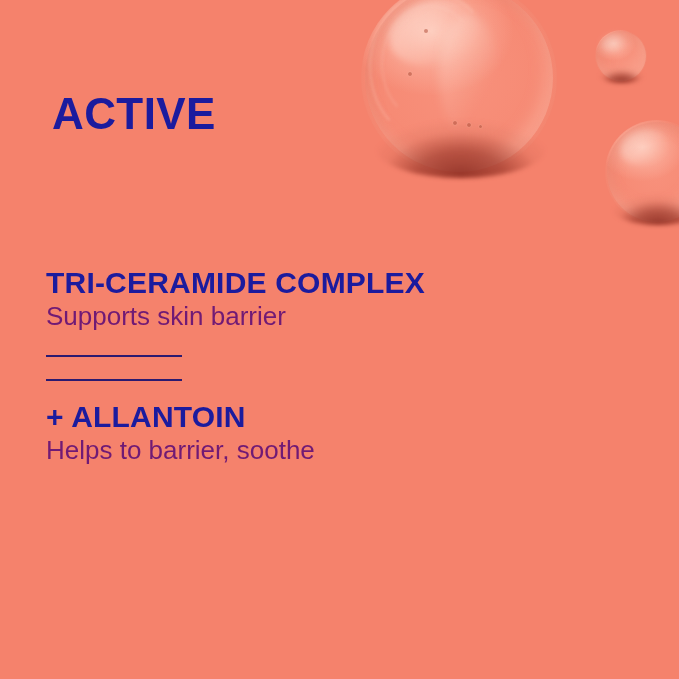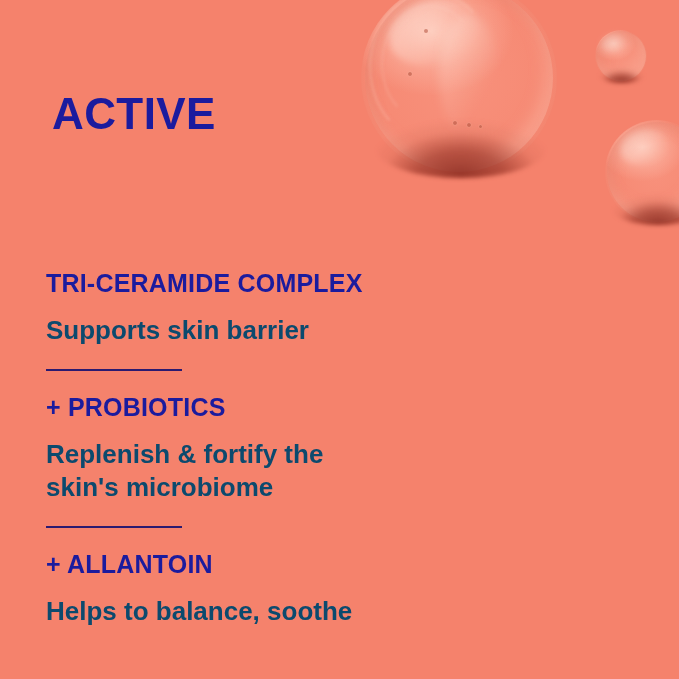--- a/index.html
+++ b/index.html
@@ -125,32 +125,32 @@
 
   .list {
     position: absolute;
     left: 46px;
     top: 268px;
     width: 440px;
   }
   .item { position: relative; }
   .item-head {
     color: #1B1B9E;
-    font-size: 25px;
+    font-size: 30px;
     font-weight: bold;
     letter-spacing: 0.2px;
     line-height: 30px;
     white-space: nowrap;
   }
   .item-desc {
-    color: #0c4a6e;
+    color: #701a75;
     font-size: 26px;
-    font-weight: bold;
+    font-weight: normal;
     line-height: 33px;
-    margin-top: 16px;
+    margin-top: 2px;
   }
   .item-desc .line { display: block; }
   .divider {
     width: 136px;
     height: 2px;
     background: #2B1A70;
     margin: 22px 0 21px 0;
     border: 0;
   }
 </style>
@@ -200,31 +200,24 @@
 
     <div class="item">
       <div class="item-head">TRI-CERAMIDE COMPLEX</div>
       <div class="item-desc">
         <span class="line">Supports skin barrier</span>
       </div>
     </div>
 
     <hr class="divider">
 
-    <div class="item">
-      <div class="item-head">+ PROBIOTICS</div>
-      <div class="item-desc">
-        <span class="line">Replenish &amp; fortify the</span>
-        <span class="line">skin's microbiome</span>
-      </div>
-    </div>
 
     <hr class="divider">
 
     <div class="item">
       <div class="item-head">+ ALLANTOIN</div>
       <div class="item-desc">
-        <span class="line">Helps to balance, soothe</span>
+        <span class="line">Helps to barrier, soothe</span>
       </div>
     </div>
 
   </div>
 </div>
 
 </body></html>

